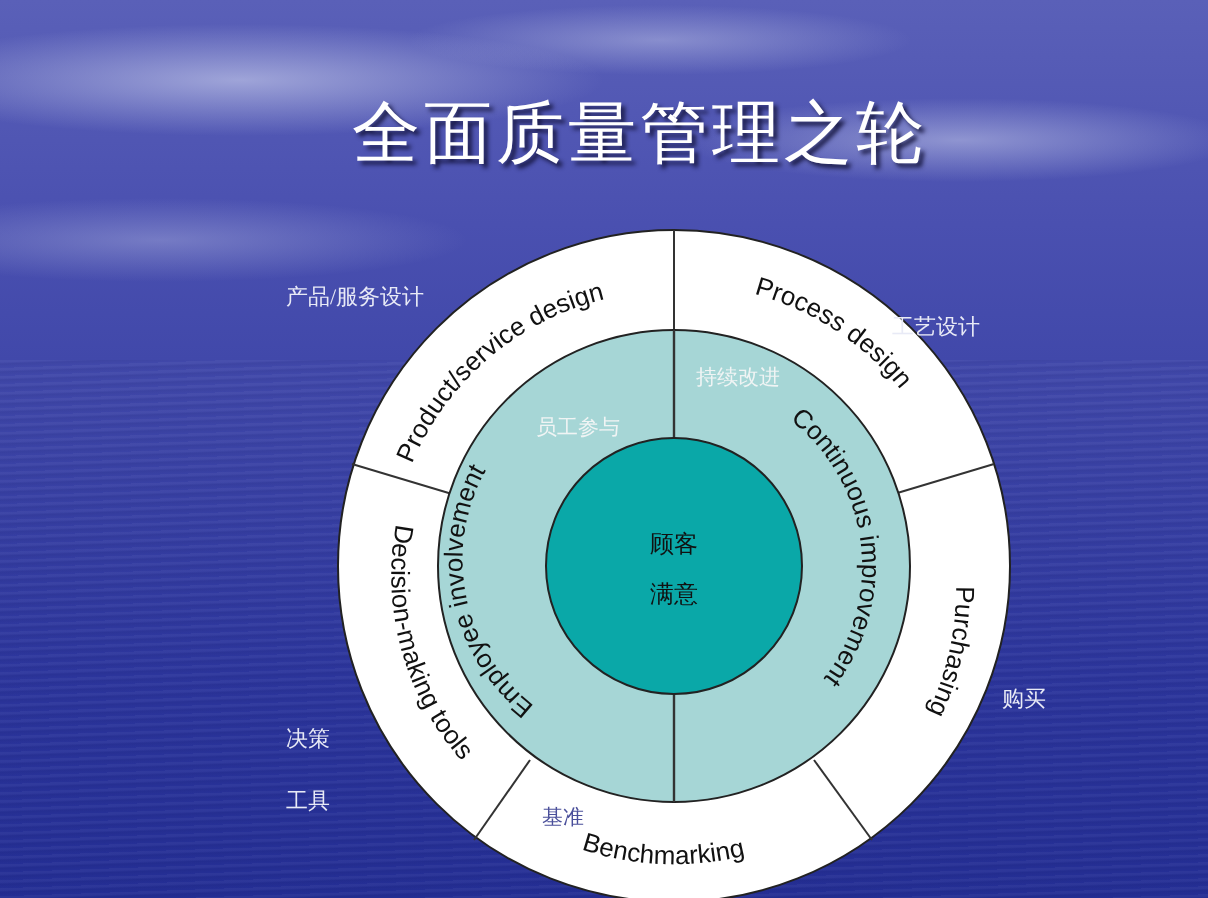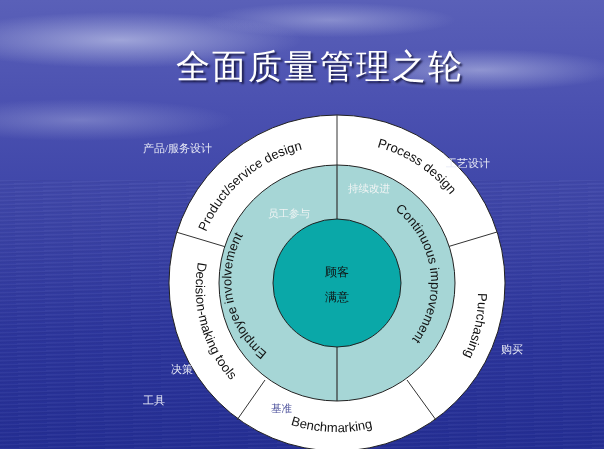--- a/index.html
+++ b/index.html
@@ -90,14 +90,14 @@
   <text x="337" y="301" text-anchor="middle" font-family="DejaVu Sans, sans-serif" font-size="12" fill="#111">满意</text>
 
   <text x="268" y="217" font-family="DejaVu Serif, serif" font-size="10.5" fill="#f0f4f4">员工参与</text>
   <text x="348" y="192" font-family="DejaVu Serif, serif" font-size="10.5" fill="#f0f4f4">持续改进</text>
   <text x="271" y="412" font-family="DejaVu Serif, serif" font-size="10.5" fill="#4a4f9a">基准</text>
 </svg>
 
 <div class="cn-label" style="left:143px; top:141px;">产品/服务设计</div>
 <div class="cn-label" style="left:446px; top:136px;margin-top:20px;">工艺设计</div>
 <div class="cn-label" style="left:501px; top:342px;">购买</div>
-<div class="cn-label" style="left:143px; top:362px;margin-left:28px;">决策</div>
+<div class="cn-label" style="left:143px; top:362px;">决策</div>
 <div class="cn-label" style="left:143px; top:393px;">工具</div>
 
 </body></html>

